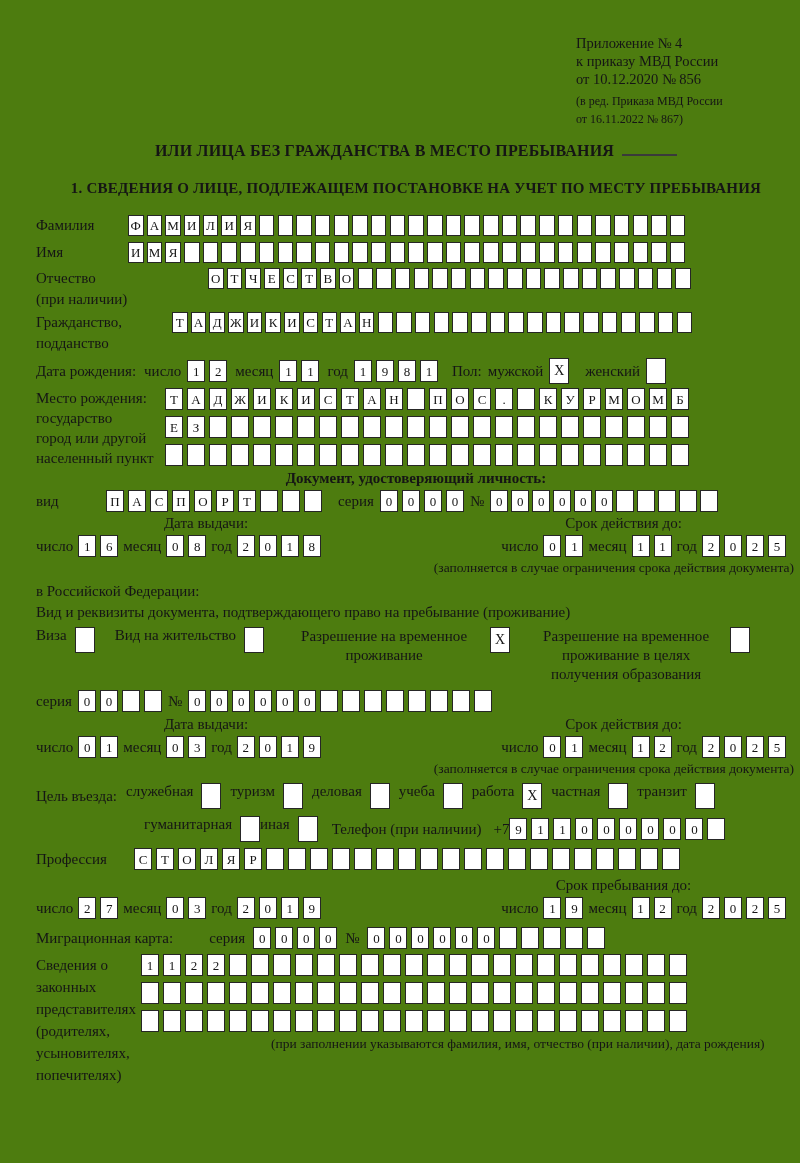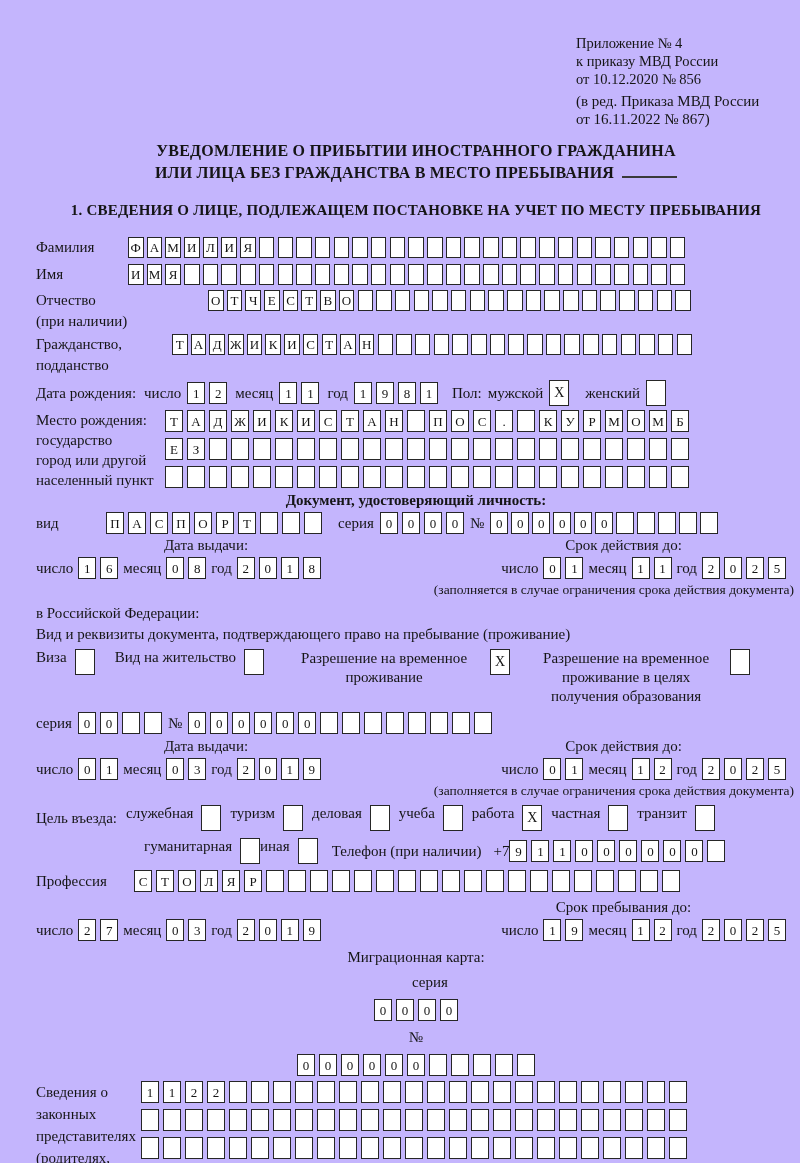--- a/index.html
+++ b/index.html
@@ -1,22 +1,22 @@
 <!DOCTYPE html>
 <html lang="ru"><head>
 <meta charset="utf-8">
 <style>
   html,body{margin:0;padding:0;background:#888;}
   .page{
-    position:relative;width:800px;height:1163px;margin:0 auto;background:#c4b5fd;
+    position:relative;width:800px;height:1163px;margin:0 auto;background:#4d7c0f;
     font-family:"Liberation Serif","DejaVu Serif",serif;color:#151515;
     box-sizing:border-box;padding:34px 4px 0 36px;overflow:hidden;
   }
   .hdr{width:196px;margin-left:auto;margin-right:24px;font-size:14.5px;line-height:18px;}
-  .hdr .ed{margin-top:4px;font-size:15px;}
+  .hdr .ed{margin-top:4px;font-size:12px;}
   .forma{ text-align:right;margin:13px 30px 0 0;font-weight:bold;font-size:16px;letter-spacing:.4px;}
   .title{text-align:center;font-weight:bold;font-size:16px;line-height:22px;margin-top:12px;letter-spacing:.2px;}
   .uline{display:inline-block;width:55px;height:13px;border-bottom:2px solid #3a3a3a;margin-left:8px;}
   .sec{text-align:center;font-weight:bold;font-size:15px;margin-top:18px;letter-spacing:.2px;}
 
   .row{display:flex;align-items:flex-start;margin-top:6px;font-size:15px;}
   .row.ac{align-items:center;}
   .lbl{white-space:nowrap;}
   .ml{line-height:21px;}
   .cg{display:inline-flex;flex:none;}
@@ -57,21 +57,21 @@
   .opt{display:inline-flex;align-items:flex-start;gap:8px;}
   .opt-ml{width:196px;text-align:center;line-height:19px;}
   .opt-ml3{width:192px;}
 
   .r-ser{gap:6px;align-items:center;margin-top:6px;}
 
   .r-purpose{gap:9px;align-items:center;margin-top:6px;}
   .r-purpose2{align-items:center;margin-top:7px;padding-left:108px;}
   .r-prof{gap:8px;align-items:center;margin-top:6px;}
   .r-prof .lbl{width:90px;}
-  .r-mig{gap:8px;align-items:center;margin-top:8px;flex-direction:column;}
+  .r-mig{gap:8px;align-items:center;margin-top:8px;}
 
   .r-reps{margin-top:5px;}
   .r-reps .lbl-col{width:105px;line-height:22px;}
   .reps-rows{display:flex;flex-direction:column;gap:6px;}
   .reps-note{font-size:13.5px;margin-top:4px;padding-left:130px;}
 </style>
 </head>
 <body>
 
 <div class="page">
@@ -80,21 +80,20 @@
     <div>Приложение № 4</div>
     <div>к приказу МВД России</div>
     <div>от 10.12.2020 № 856</div>
     <div class="ed">
       <div>(в ред. Приказа МВД России</div>
       <div>от 16.11.2022 № 867)</div>
     </div>
   </div>
 
   <div class="title">
-    <div>УВЕДОМЛЕНИЕ О ПРИБЫТИИ ИНОСТРАННОГО ГРАЖДАНИНА</div>
     <div><span>ИЛИ ЛИЦА БЕЗ ГРАЖДАНСТВА В МЕСТО ПРЕБЫВАНИЯ</span><span class="uline"></span></div>
   </div>
 
   <div class="sec">1. СВЕДЕНИЯ О ЛИЦЕ, ПОДЛЕЖАЩЕМ ПОСТАНОВКЕ НА УЧЕТ ПО МЕСТУ ПРЕБЫВАНИЯ</div>
 
   <div class="row r-surname" style="margin-top:18px;">
     <span class="lbl">Фамилия</span>
     <span class="cg cg-sm">
         <span class="cell">Ф</span>
         <span class="cell">А</span>
@@ -823,16 +822,17 @@
             <span class="cell"></span>
             <span class="cell"></span>
             <span class="cell"></span>
             <span class="cell"></span>
             <span class="cell"></span>
             <span class="cell"></span>
             <span class="cell"></span>
             <span class="cell"></span>
           </span>
       </span>
+      <span class="reps-note">(при заполнении указываются фамилия, имя, отчество (при наличии), дата рождения)</span>
     </span>
   </div>
 
 </div>
 
 </body></html>

